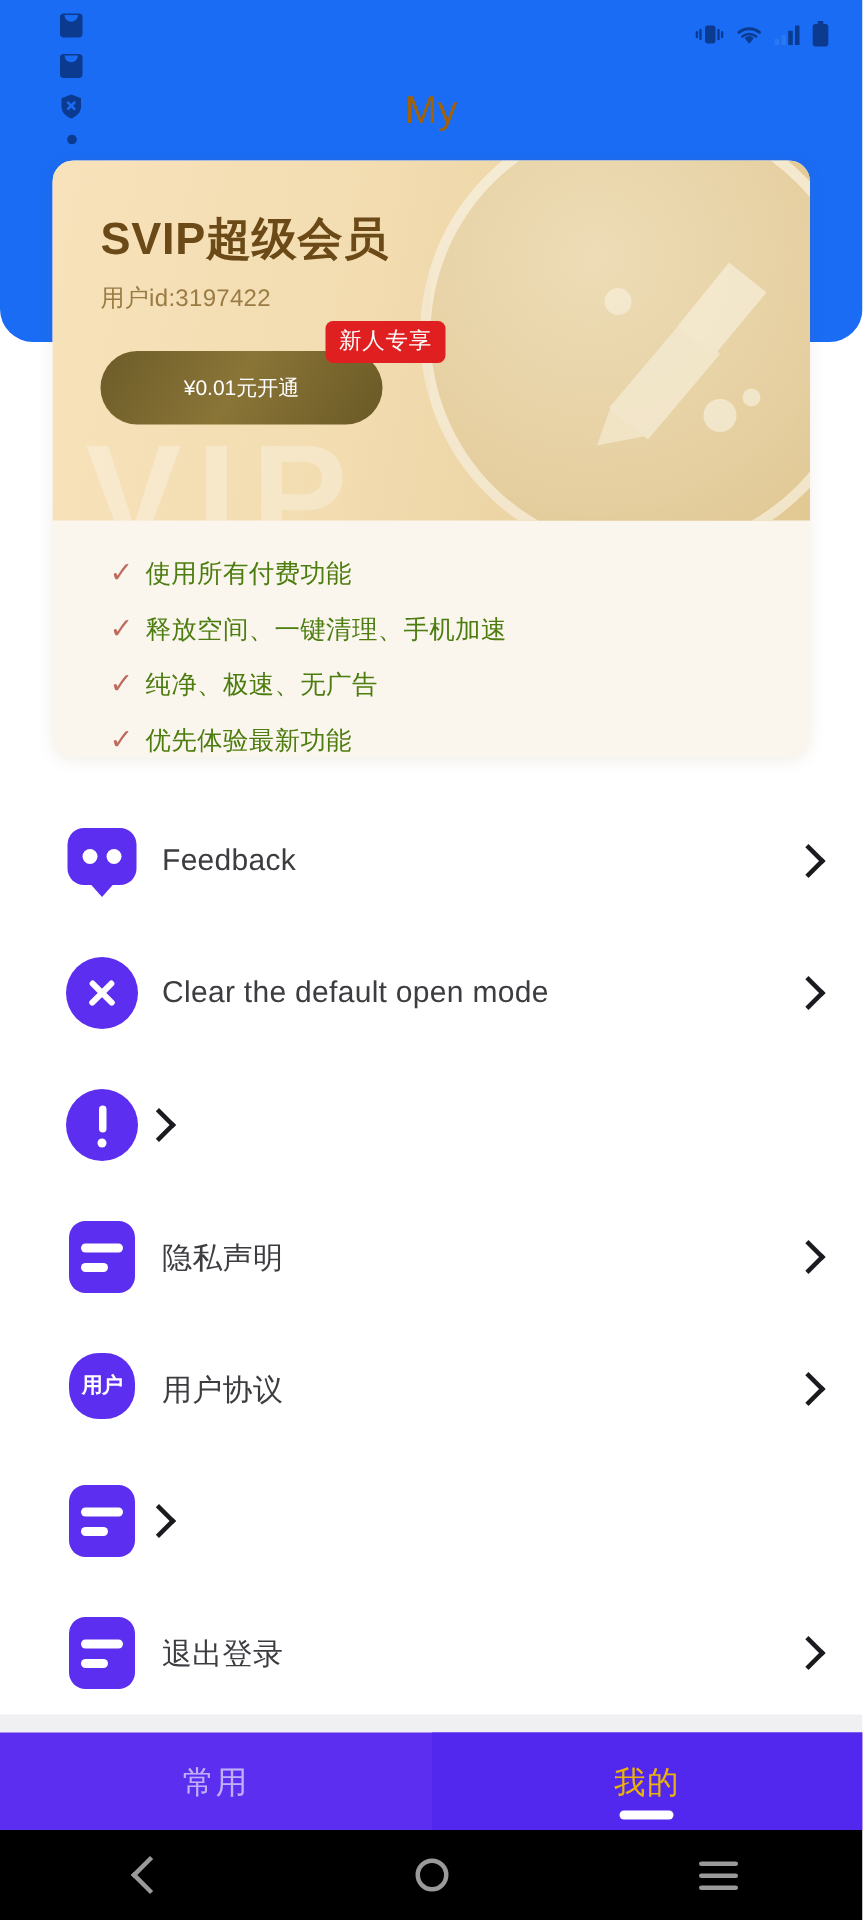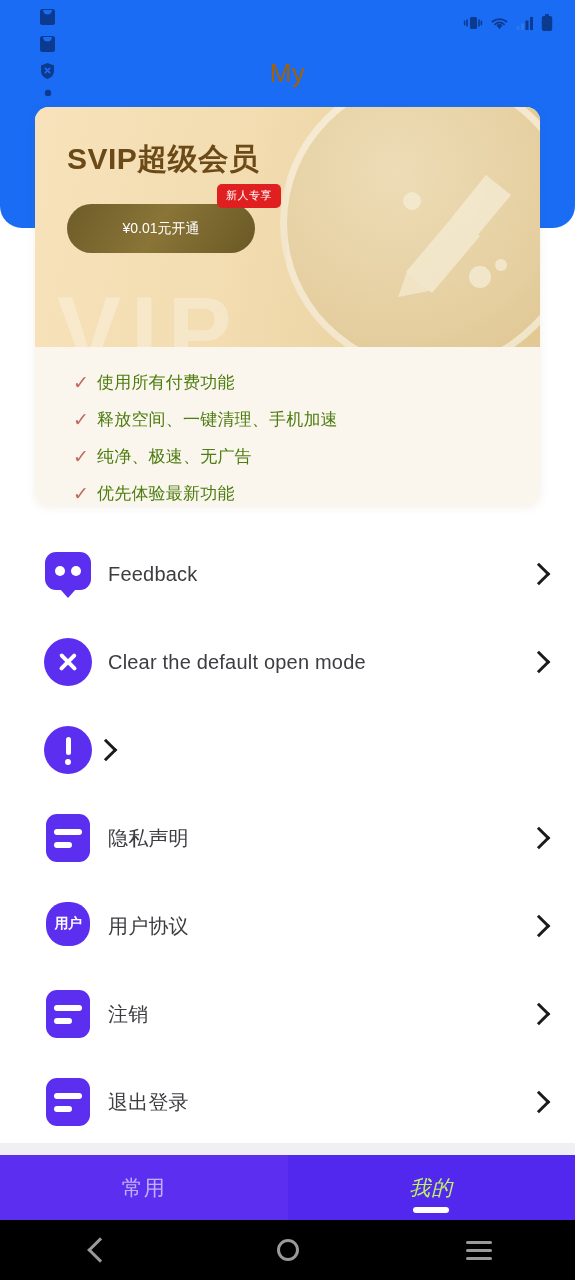--- a/index.html
+++ b/index.html
@@ -83,21 +83,21 @@
     position: absolute; left: 0; top: 10px;
     width: 188px; height: 49px; border: none; border-radius: 26px;
     background: linear-gradient(120deg, #6d5c29 0%, #8a7537 48%, #6a5926 100%);
     color: #ffffff; font-size: 14px; font-weight: 500;
     font-family: "Liberation Sans", sans-serif;
     display: flex; align-items: center; justify-content: center; cursor: pointer;
   }
   .new-badge {
     position: absolute; left: 150px; top: -10px;
     background: #e02020; color: #fff;
-    font-size: 11px; padding: 4px 9px 5px; border-radius: 5px;
+    font-size: 15px; padding: 4px 9px 5px; border-radius: 5px;
     letter-spacing: .5px; white-space: nowrap;
   }
 
   
   .benefits { padding: 24px 0 22px 38px; }
   .benefit { display: flex; align-items: center; margin-bottom: 14px; }
   .benefit:last-child { margin-bottom: 0; }
   .bk { width: 24px; color: #c0695f; font-size: 19px; line-height: 1; }
   .bt { font-size: 17px; color: #4d7c0f; letter-spacing: .2px; }
 
@@ -180,21 +180,21 @@
   .tabspacer { position: absolute; left:0; top: 1143px; width: 575px; height: 12px; background:#f0f0f2; }
   .tabbar {
     position: absolute; left: 0; top: 1155px; width: 575px; height: 65px;
     display: flex; background: #5b2ef0;
   }
   .tab {
     flex: 1 1 0; position: relative; display: flex; align-items: center;
     justify-content: center; cursor: pointer;
     color: rgba(255,255,255,.62); font-size: 21px; letter-spacing: 1px;
   }
-  .tab.active { color: #bef264; background: #5227ee; font-style: italic; }
+  .tab.active { color: #eab308; background: #5227ee; }
   .tab.active .underline {
     position: absolute; bottom: 7px; left: 50%; transform: translateX(-50%);
     width: 36px; height: 6px; border-radius: 4px; background: #ffffff;
   }
 
   
   .sysnav {
     position: absolute; left: 0; top: 1220px; width: 575px; height: 60px;
     background: #000000; display: flex; align-items: center;
   }
@@ -291,20 +291,21 @@
           <path d="M86 50 L112 71 L64 128 L38 107 Z" opacity="0.95"></path>
           <path d="M40 104 L66 125 L30 132 Z" opacity="0.85"></path>
           <circle cx="44" cy="36" r="9"></circle>
           <circle cx="112" cy="112" r="11"></circle>
           <circle cx="133" cy="100" r="6"></circle>
         </g>
       </svg>
       <div class="vip-watermark">VIP</div>
       <div class="vip-inner">
         <div class="vip-title">SVIP超级会员</div>
+        <div class="vip-uid">用户id:3197422</div>
         <div class="buy-row">
           <button class="buy-btn">¥0.01元开通</button>
           <span class="new-badge">新人专享</span>
         </div>
       </div>
     </div>
 
     <div class="benefits">
       <div class="benefit">
         <span class="bk">✓</span>
@@ -372,21 +373,20 @@
       <span class="chev"></span>
     </div>
 
     <div class="row">
       <span class="row-ic">
         <span class="ic-doc">
             <i class="bar b1"></i>
             <i class="bar b2"></i>
           </span>
       </span>
-      <span class="row-label">注销</span>
       <span class="chev"></span>
     </div>
 
     <div class="row">
       <span class="row-ic">
         <span class="ic-doc">
             <i class="bar b1"></i>
             <i class="bar b2"></i>
           </span>
       </span>

